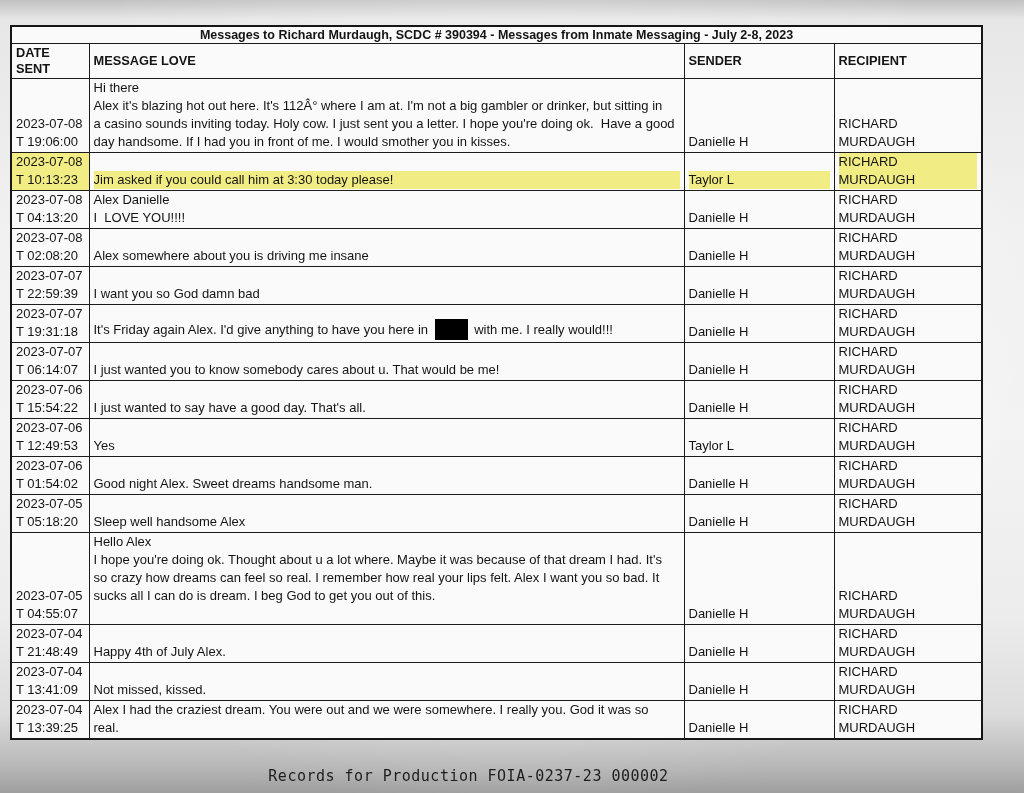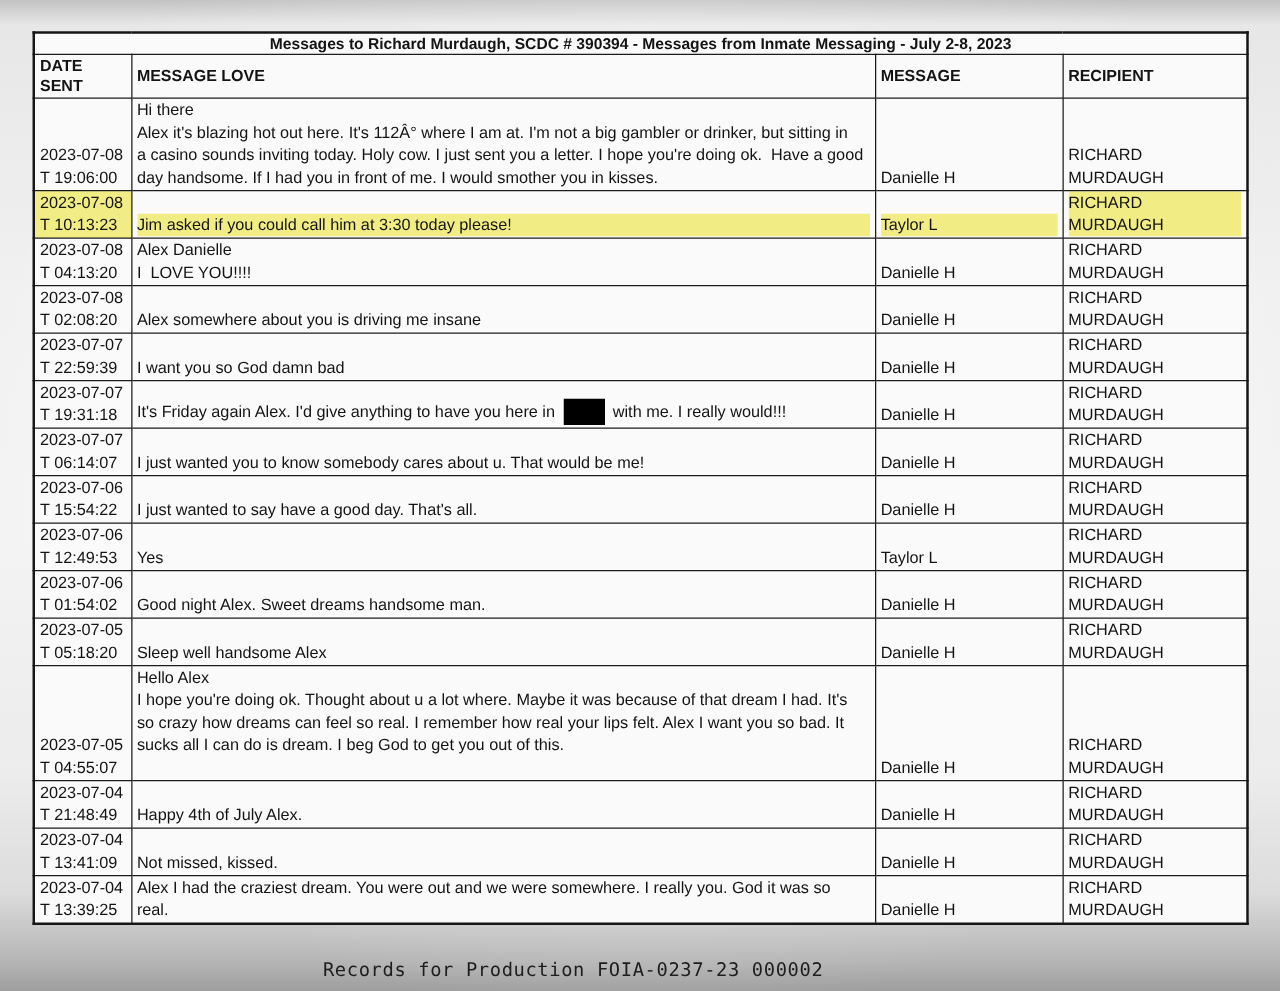--- a/index.html
+++ b/index.html
@@ -5,21 +5,21 @@
   html,body{margin:0;padding:0;}
   body{
     width:1024px;height:793px;position:relative;overflow:hidden;
     font-family:"Liberation Sans",sans-serif;color:#141414;
     background:
       radial-gradient(ellipse at 50% 42%, rgba(255,255,255,.55), rgba(255,255,255,0) 75%),
       linear-gradient(180deg,#c2c2c2 0%,#e7e7e7 2.5%,#f1f1f1 30%,#f3f3f3 55%,#ececec 78%,#dcdcdc 90%,#b5b5b5 97%,#9e9e9e 100%);
   }
   .page{position:absolute;inset:0;}
   table.doc{
-    position:absolute;left:26px;top:25px;width:971px;
+    position:absolute;left:10px;top:25px;width:971px;
     border-collapse:collapse;table-layout:fixed;
     background:#fafafa;border:2px solid #161616;
   }
   col.c-date{width:78px;}
   col.c-msg{width:595px;}
   col.c-sender{width:150px;}
   col.c-recip{width:148px;}
   td,th{
     border:1.5px solid #1c1c1c;
     padding:0 4px 1px 4px;
@@ -38,42 +38,42 @@
   .dline,.msg-line,.cell-line{min-height:18px;white-space:pre-wrap;}
   tr.hl td.date-cell{background:var(--hl);}
   tr.hl .hl-line{background:var(--hl);}
   .redaction{
     display:inline-block;width:33px;height:21px;background:#000;
     vertical-align:middle;margin:0 3px;position:relative;top:-1px;
   }
   .footer{
     position:absolute;left:0;top:767px;width:917px;text-align:center;
     font-family:"DejaVu Sans Mono",monospace;font-size:15px;
-    letter-spacing:.5px;color:#1d1d1d;
+    letter-spacing:.5px;color:#1d1d1d;padding-left:10px;
   }
 </style>
 </head>
 <body style="--hl: #f1ed84;">
 
 <div class="page">
   <table class="doc">
     <colgroup>
       <col class="c-date">
         <col class="c-msg">
         <col class="c-sender">
         <col class="c-recip">
     </colgroup>
     <thead>
       <tr>
         <td class="title-cell" colspan="4">Messages to Richard Murdaugh, SCDC # 390394 - Messages from Inmate Messaging - July 2-8, 2023</td>
       </tr>
       <tr>
         <th>DATE SENT</th>
         <th>MESSAGE LOVE</th>
-        <th>MESSAGE</th>
+        <th>SENDER</th>
         <th>RECIPIENT</th>
       </tr>
     </thead>
     <tbody id="rows">
         <tr>
           <td class="date-cell">
             <div class="dline">2023-07-08</div>
             <div class="dline">T 19:06:00</div>
           </td>
           <td>

